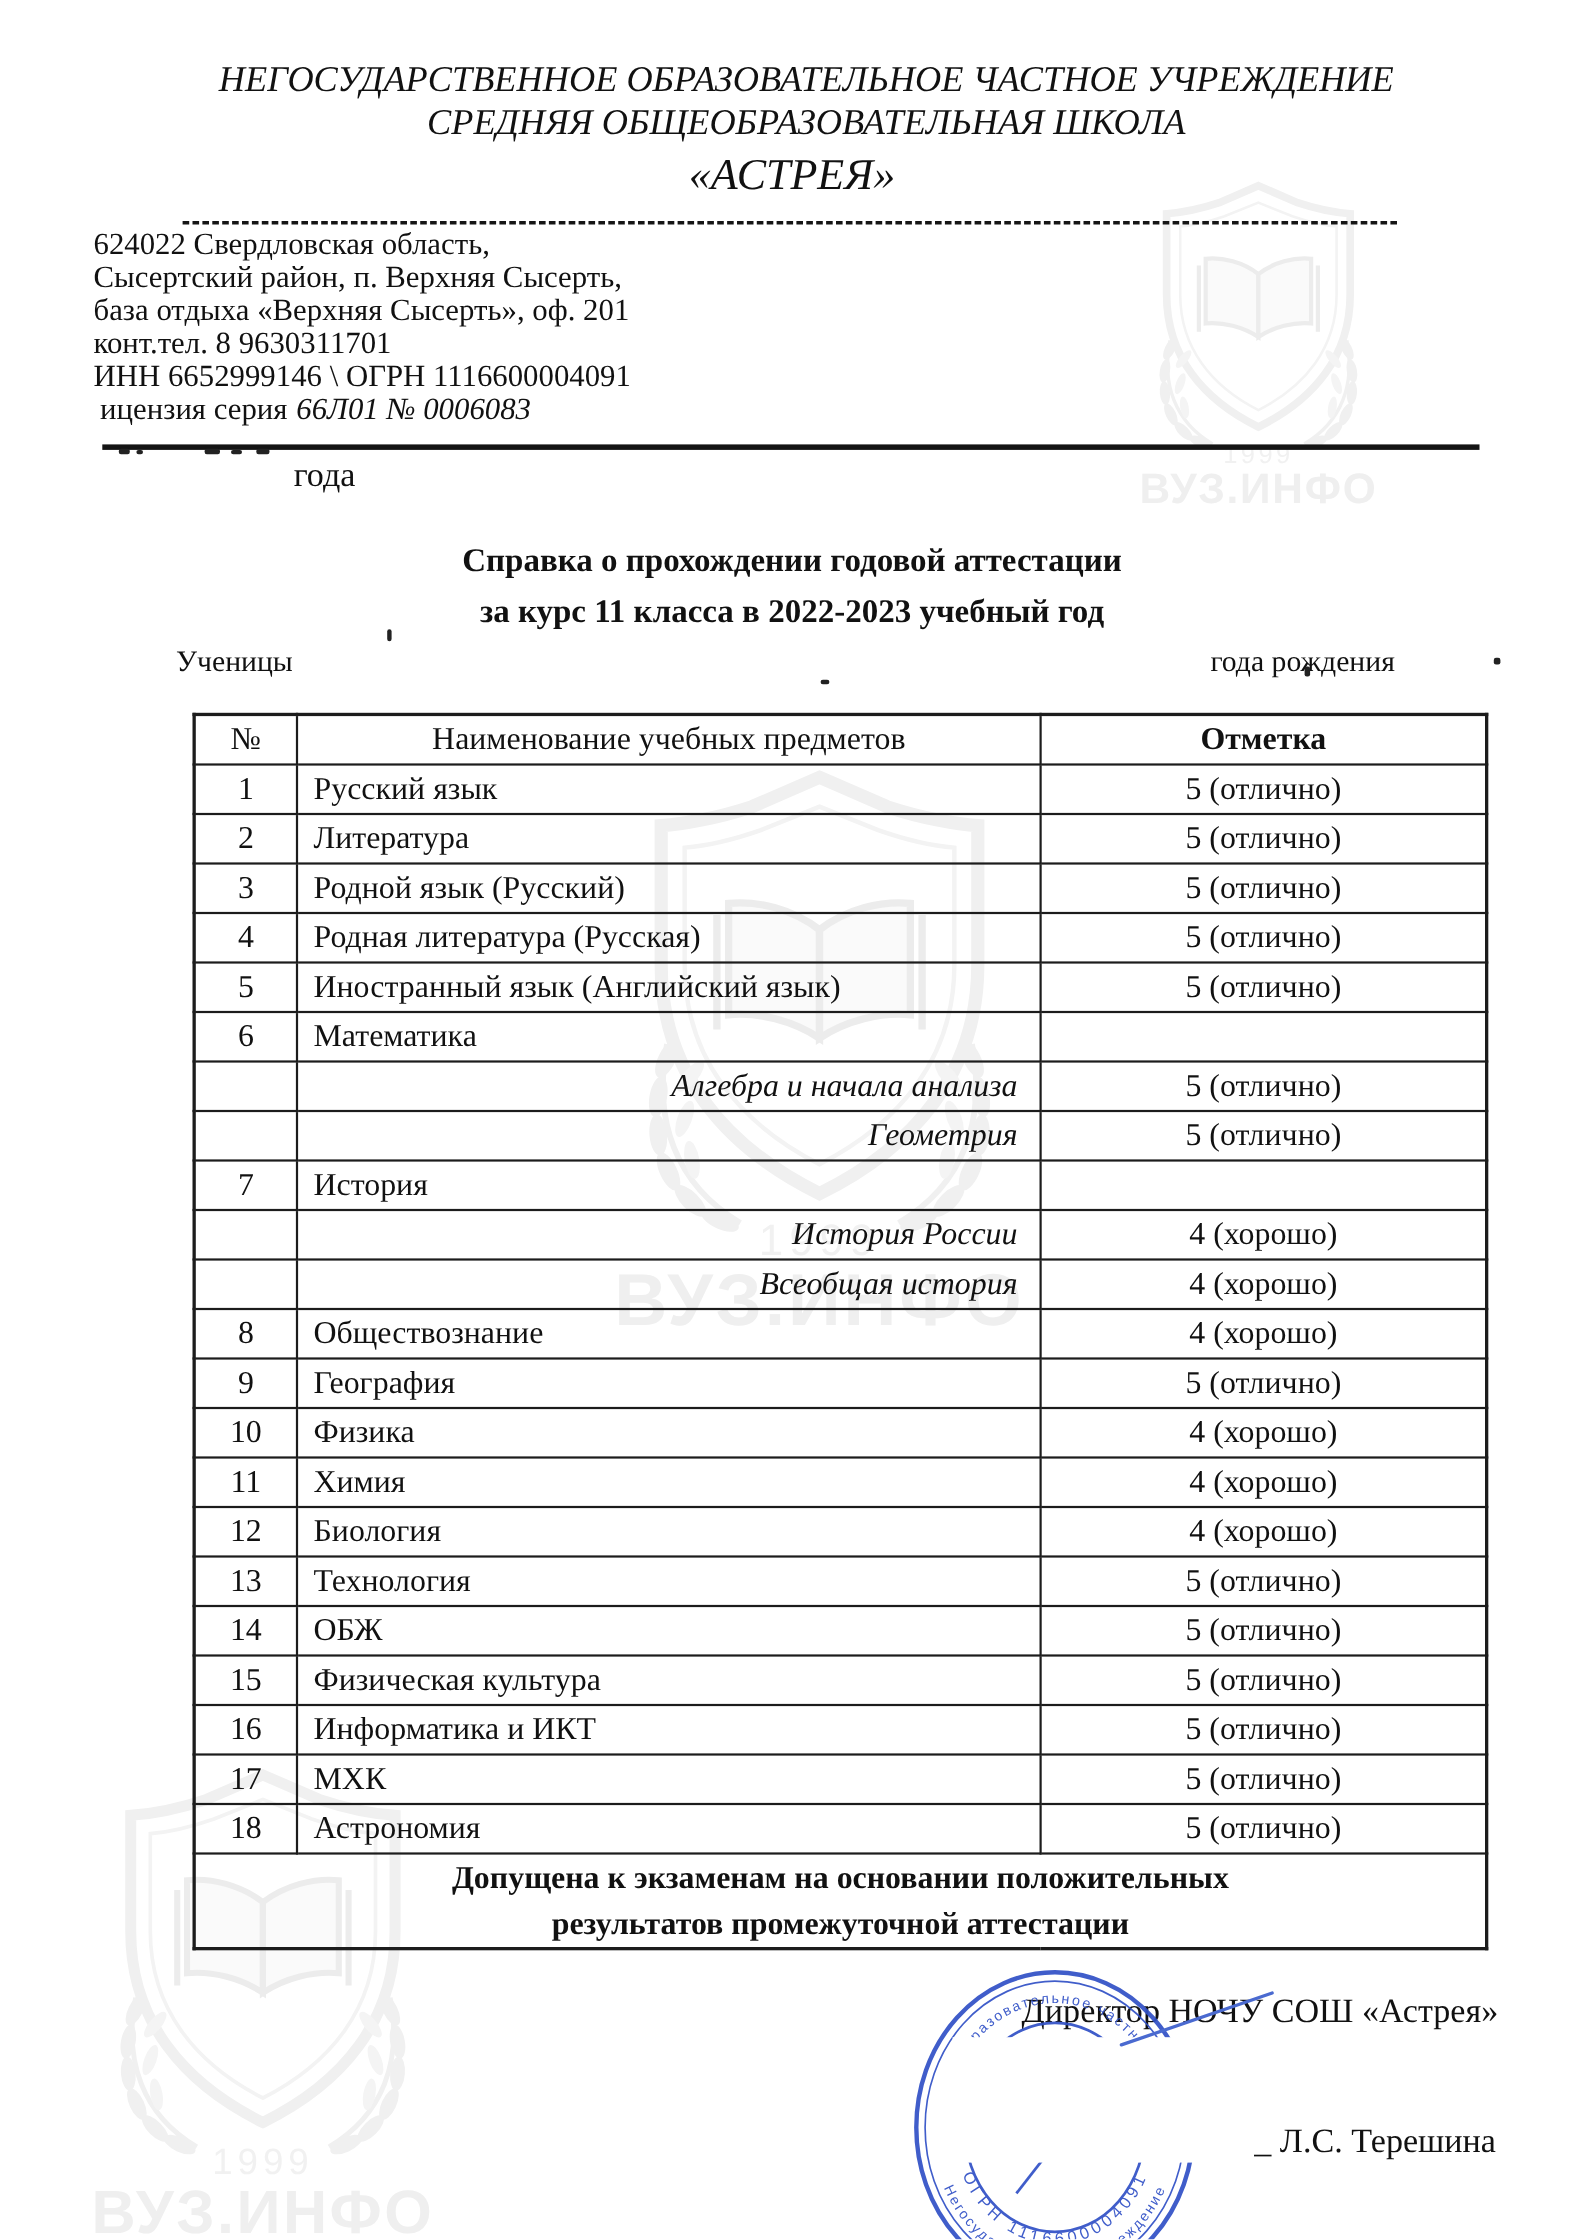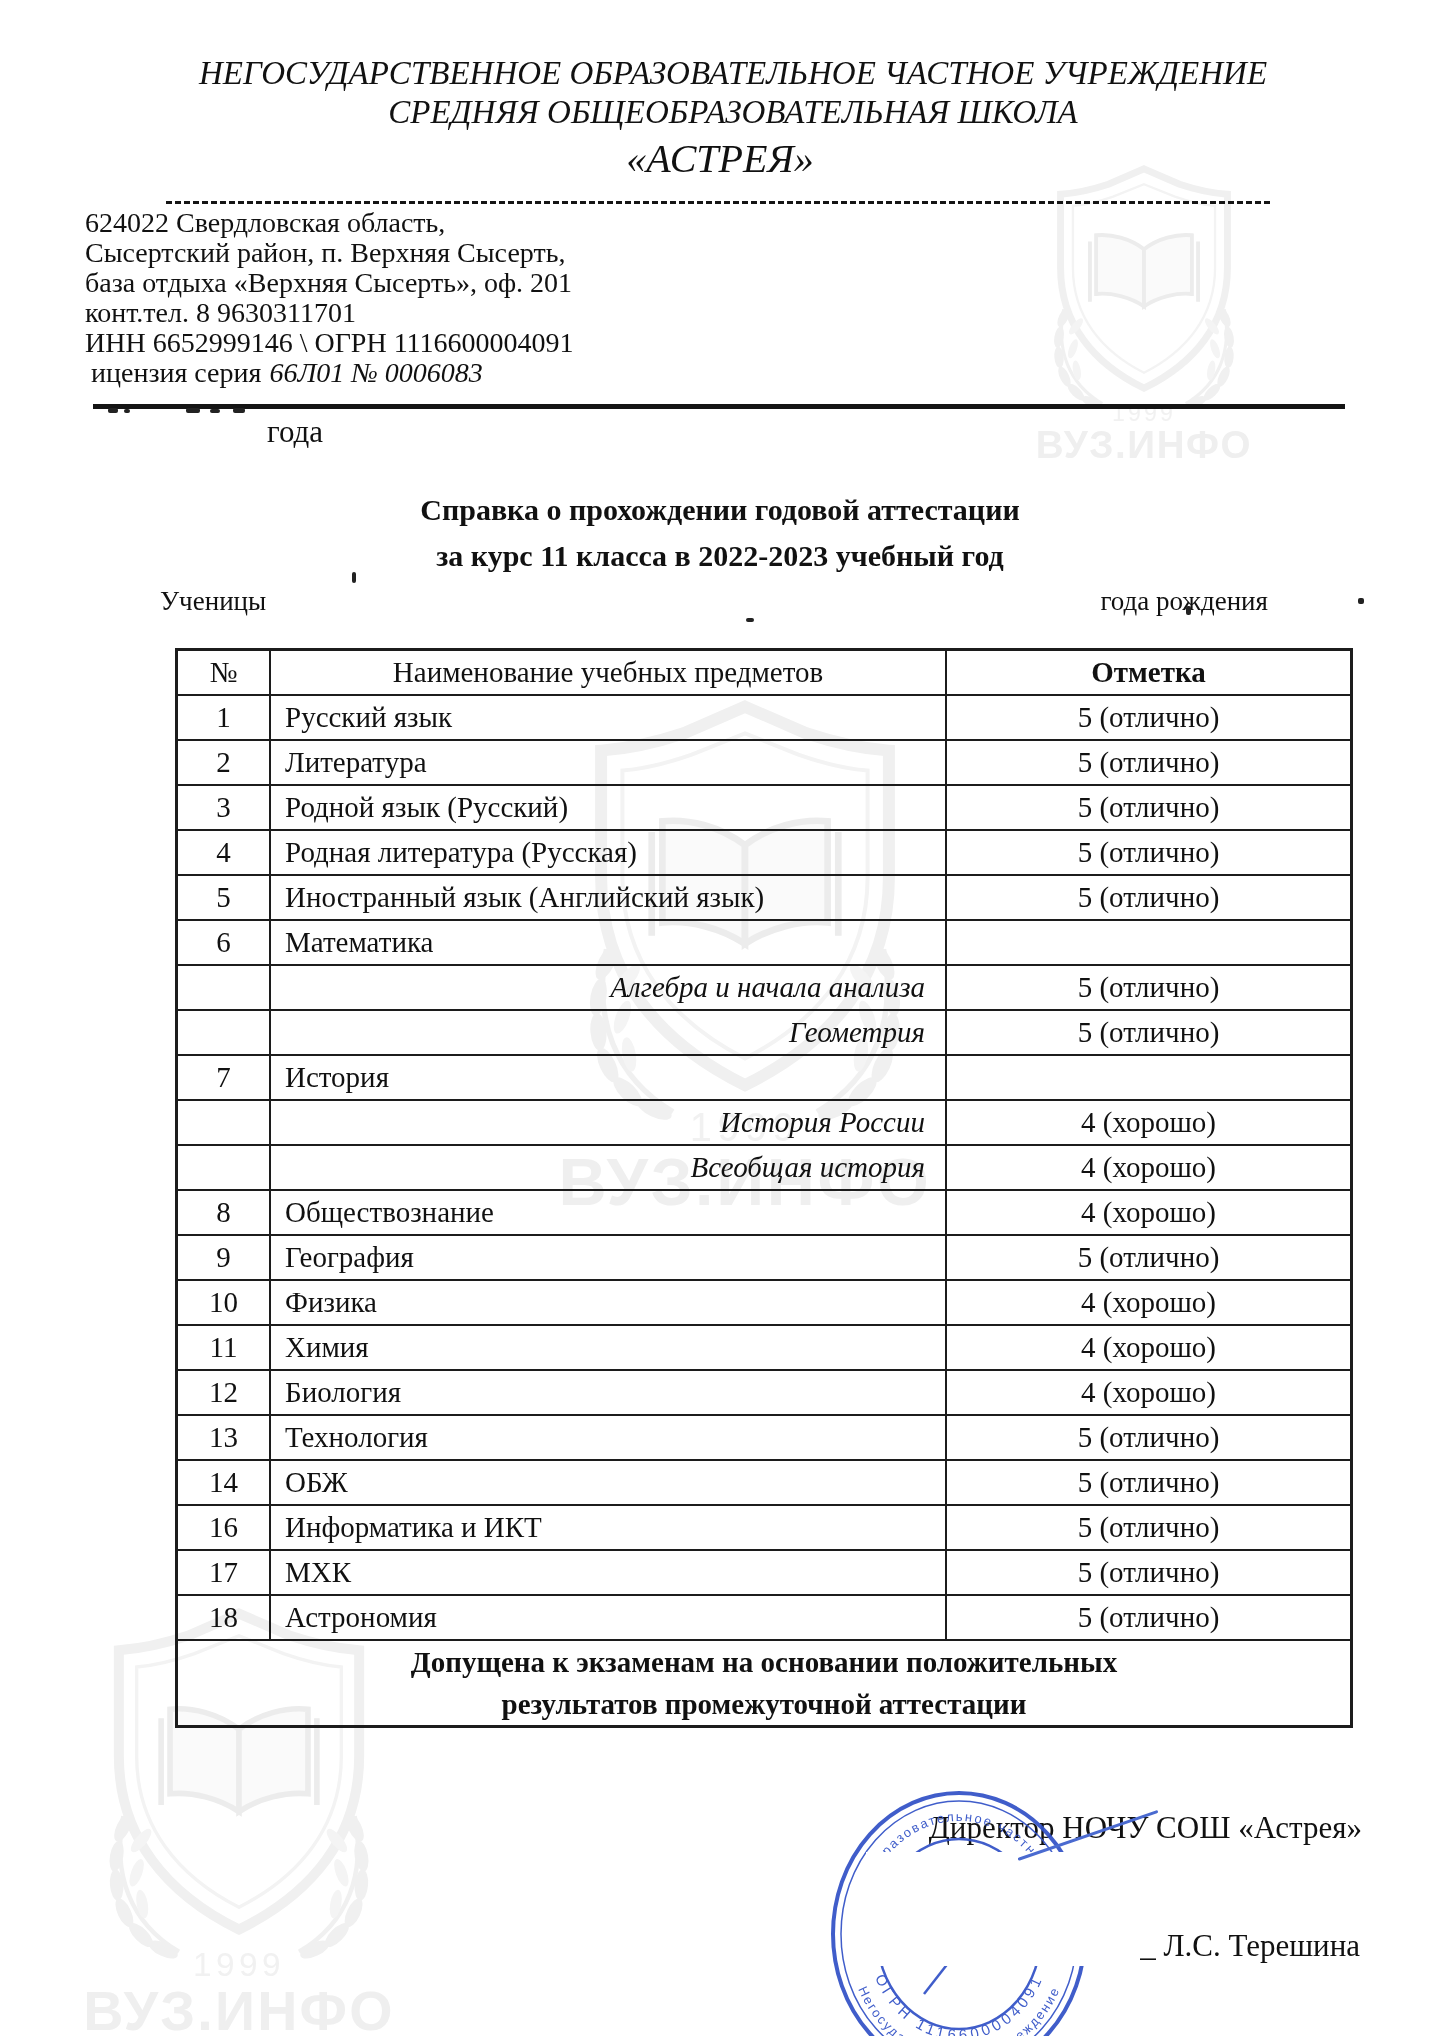--- a/index.html
+++ b/index.html
@@ -244,20 +244,25 @@
           <td class="cell-num">13</td>
           <td class="cell-subject">Технология</td>
           <td class="cell-mark">5 (отлично)</td>
         </tr>
         <tr>
           <td class="cell-num">14</td>
           <td class="cell-subject">ОБЖ</td>
           <td class="cell-mark">5 (отлично)</td>
         </tr>
         <tr>
+          <td class="cell-num">15</td>
+          <td class="cell-subject">Физическая культура</td>
+          <td class="cell-mark">5 (отлично)</td>
+        </tr>
+        <tr>
           <td class="cell-num">16</td>
           <td class="cell-subject">Информатика и ИКТ</td>
           <td class="cell-mark">5 (отлично)</td>
         </tr>
         <tr>
           <td class="cell-num">17</td>
           <td class="cell-subject">МХК</td>
           <td class="cell-mark">5 (отлично)</td>
         </tr>
         <tr>

